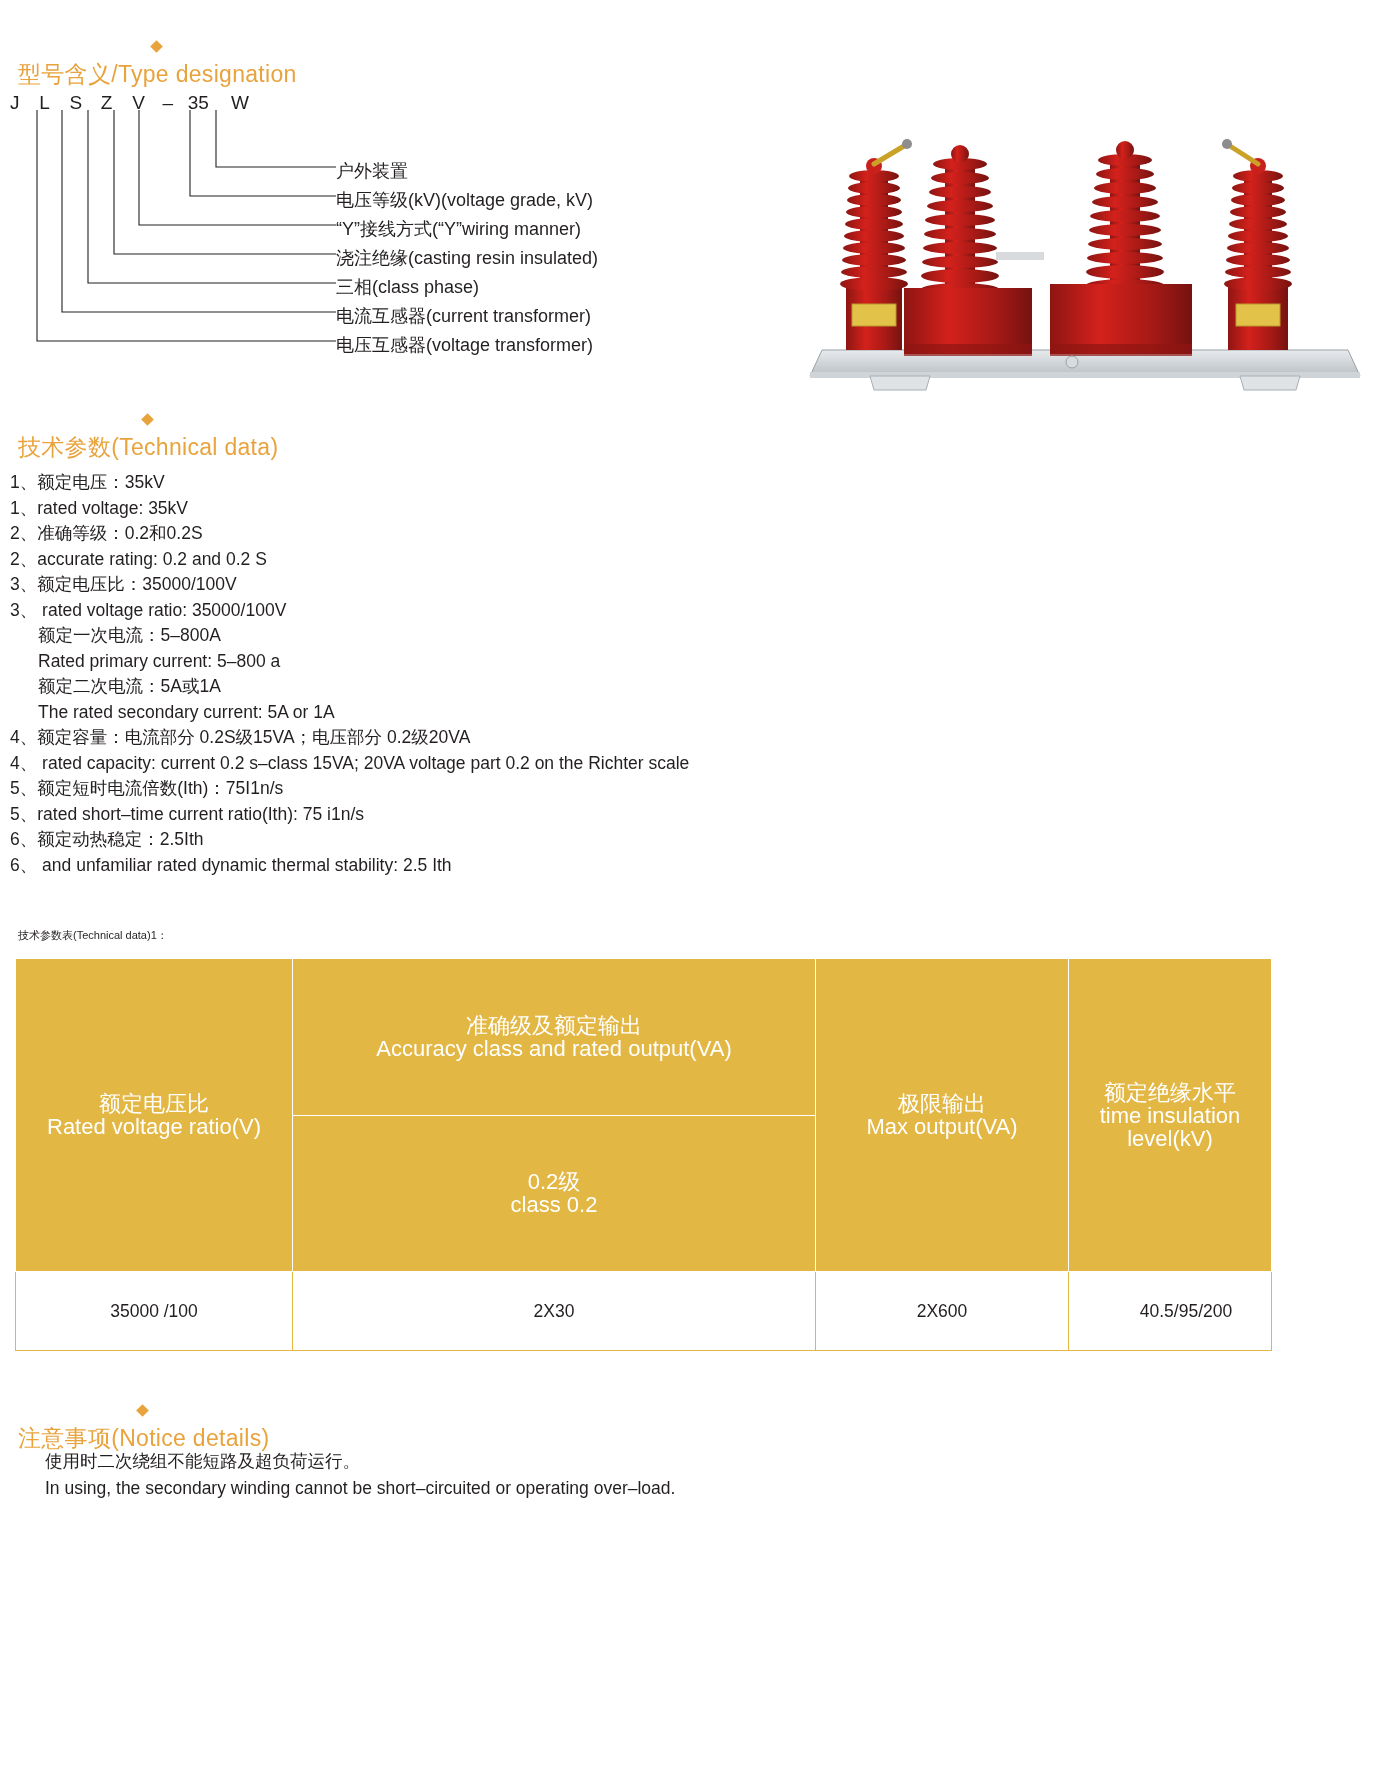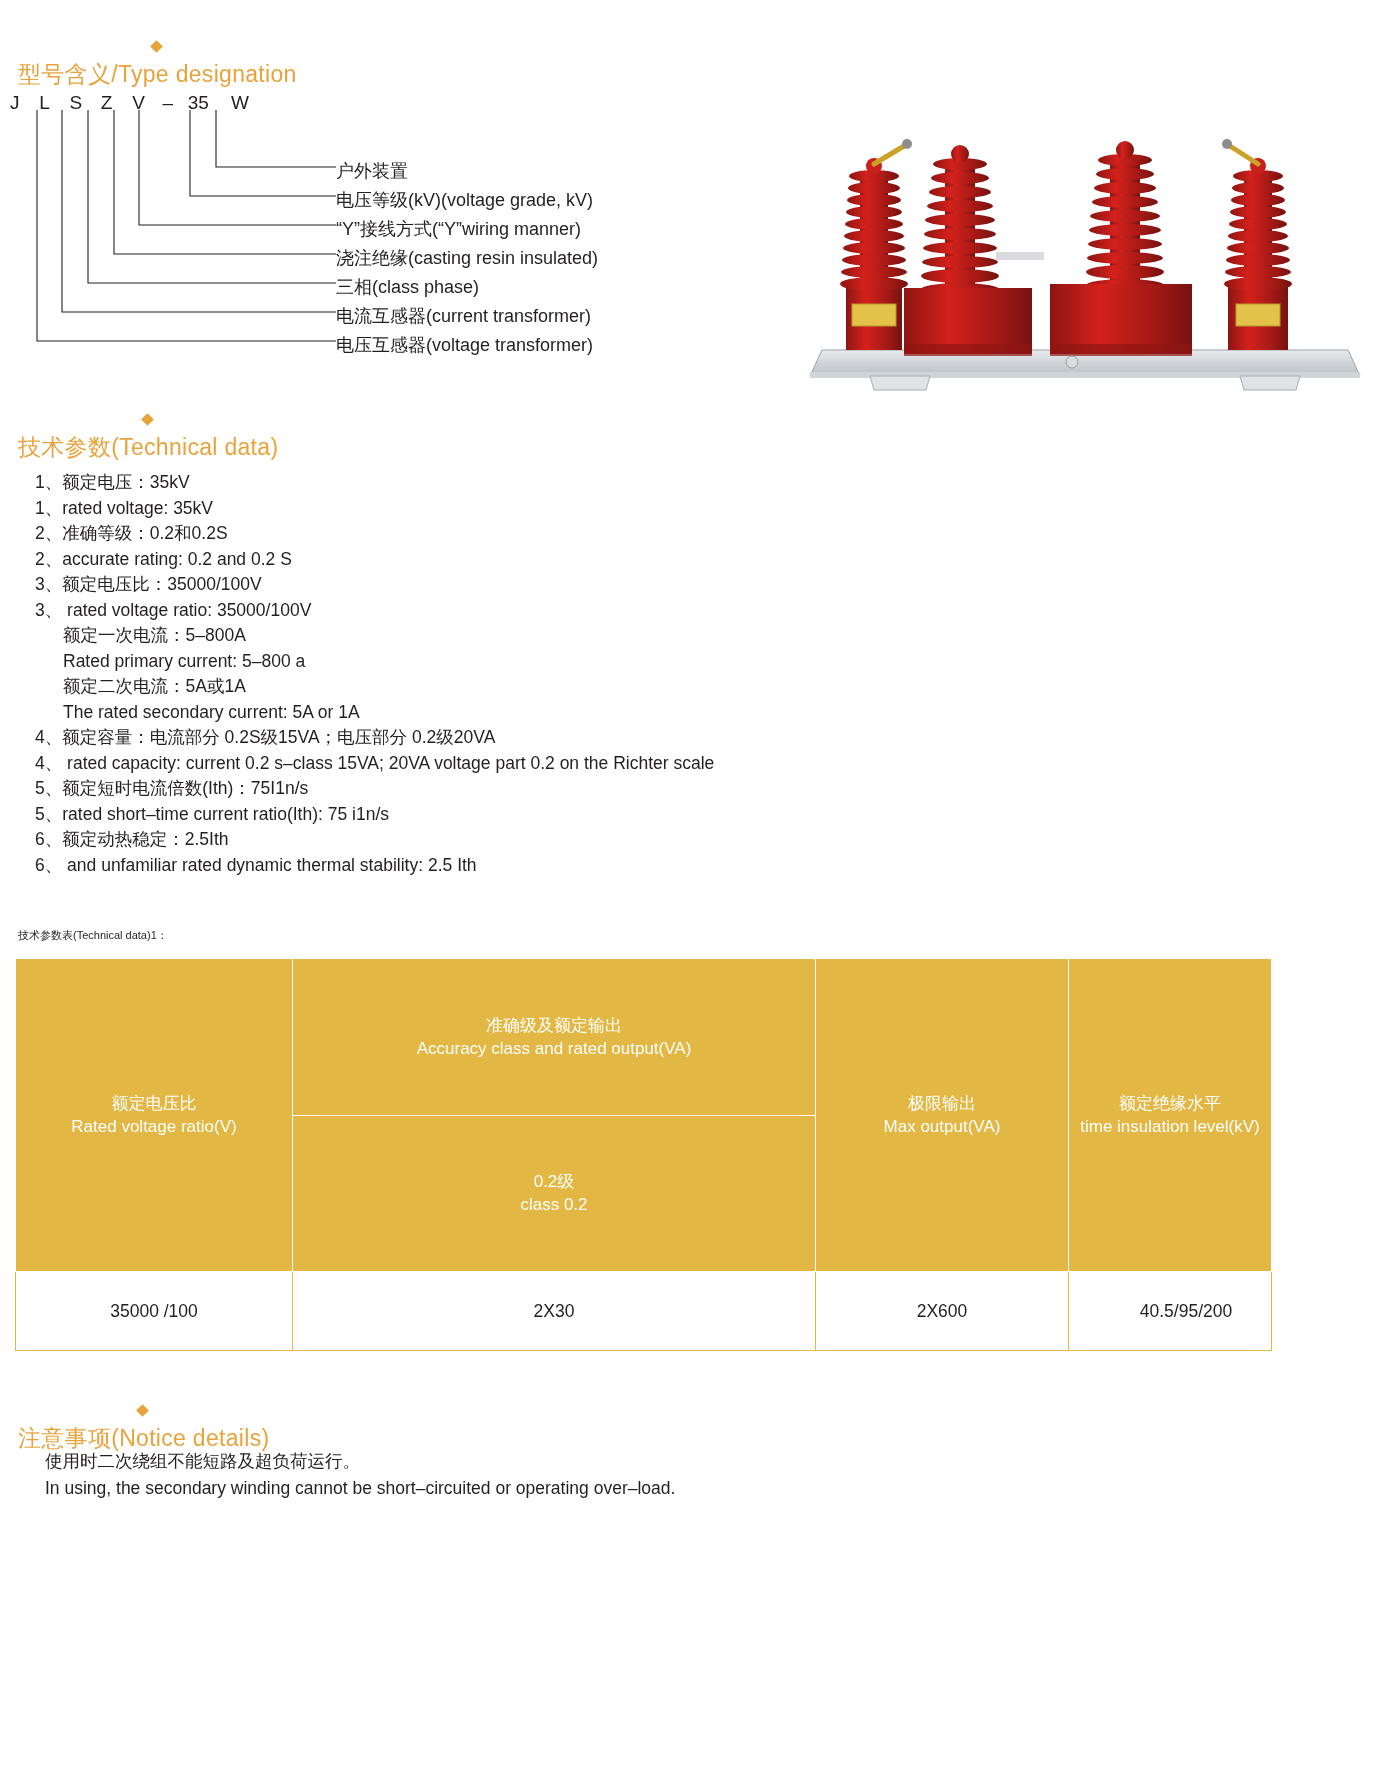--- a/index.html
+++ b/index.html
@@ -83,21 +83,21 @@
     top: 118px;
     width: 570px;
     height: 280px;
   }
 
   
   #technical-data-heading { left: 18px; top: 415px; }
 
   .tech-lines {
     position: absolute;
-    left: 35px;
+    left: 10px;
     top: 470px;
     width: 1100px;
     font-size: 17.5px;
     line-height: 25.5px;
     color: #231f20;
     white-space: nowrap;
   }
   .tech-lines .ln { height: 25.5px; }
   .tech-lines .indent { padding-left: 28px; }
 
@@ -115,21 +115,21 @@
     left: 15px;
     top: 958px;
     width: 1256px;
     border-collapse: collapse;
     table-layout: fixed;
   }
   .data-table td {
     border: 1px solid #ffffff;
     text-align: center;
     vertical-align: middle;
-    font-size: 17px;
+    font-size: 22px;
     line-height: 23px;
     color: #ffffff;
     background: #e3b744;
     padding: 6px 4px;
   }
   .data-table td.head-cell {
     background: #e3b744;
     color: #ffffff;
   }
   .data-table tr.values td {

